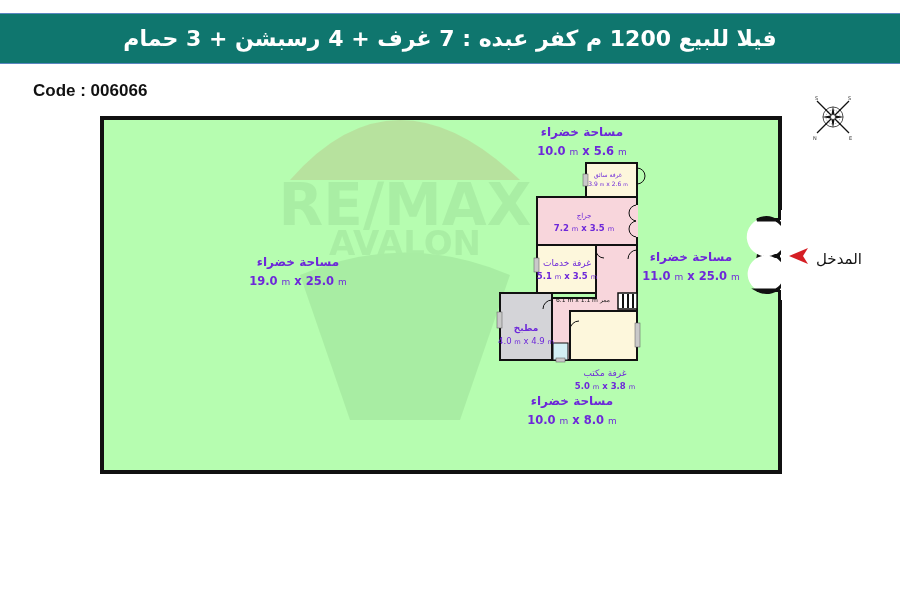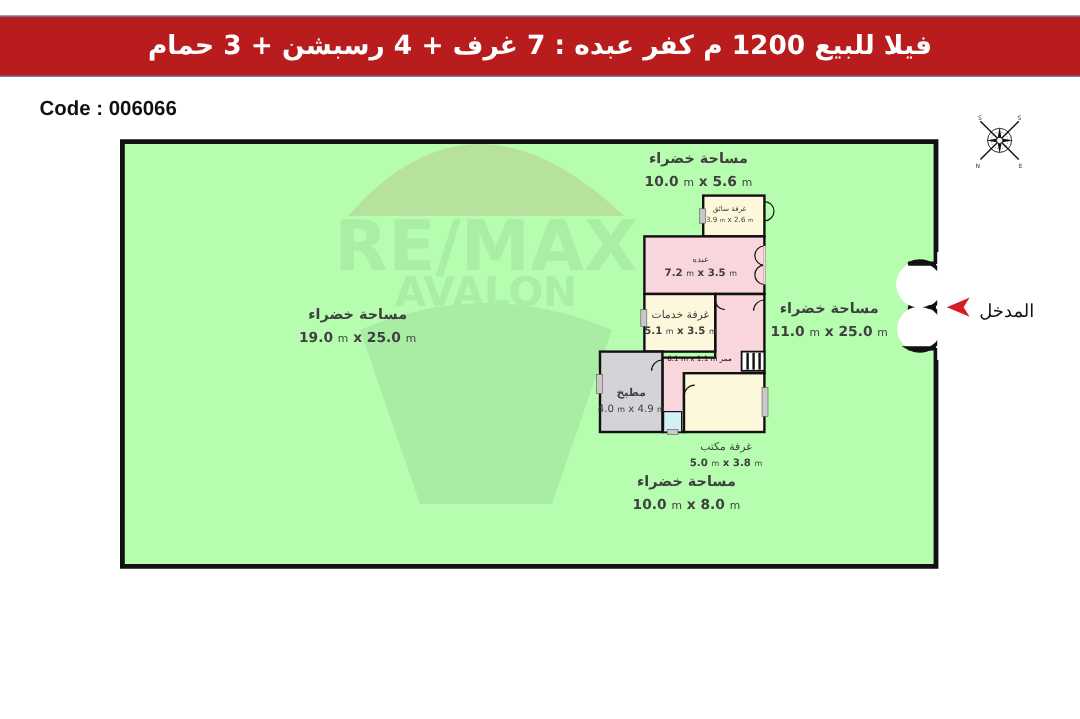--- a/index.html
+++ b/index.html
@@ -1,41 +1,41 @@
 <!DOCTYPE html>
 <html><head>
   <meta charset="utf-8">
   <style>
     * { box-sizing: border-box; margin: 0; padding: 0; }
     html, body { width: 900px; height: 599px; background: #ffffff; overflow: hidden; }
     body { position: relative; font-family: "DejaVu Sans", sans-serif; color: #1a1a1a; }
 
     .banner {
       position: absolute; left: 0; top: 13px; width: 900px; height: 51px;
-      background: #b91c1c;
+      background: #0f766e;
       border-top: 1px solid #5b86c0; border-bottom: 1px solid #5b86c0;
       display: flex; align-items: center; justify-content: center;
     }
     .banner-title {
       color: #ffffff; font-size: 22px; font-weight: bold; direction: rtl;
       font-family: "DejaVu Sans", sans-serif; letter-spacing: 0;
     }
 
     .code-label {
       position: absolute; left: 33px; top: 81px;
       font-family: Liberation Sans, sans-serif; font-size: 17px; font-weight: bold; color: #111;
     }
 
     .compass { position: absolute; left: 808px; top: 92px; width: 50px; height: 50px; }
 
     .plot-svg { position: absolute; left: 0; top: 0; width: 900px; height: 599px; }
 
     .lbl {
       position: absolute; text-align: center; white-space: nowrap;
-      font-family: "DejaVu Sans", sans-serif; color: #404040;
+      font-family: "DejaVu Sans", sans-serif; color: #6d28d9;
       transform: translateX(-50%);
     }
     .lbl .ar { display: block; font-weight: bold; direction: rtl; }
     .lbl .dim { display: block; font-weight: bold; }
     .lbl .dim .u { font-weight: normal; font-size: 0.78em; }
 
     .lbl.big .ar { font-size: 12px; }
     .lbl.big .dim { font-size: 11.5px; margin-top: 5px; }
     .lbl.mid .ar { font-size: 9px; }
     .lbl.mid .dim { font-size: 8.5px; margin-top: 3px; }
@@ -147,21 +147,21 @@
   <span class="ar">مساحة خضراء</span>
   <span class="dim"><span>10.0</span> <span class="u">m</span> x <span>8.0</span> <span class="u">m</span></span>
 </div>
 
 <div class="lbl small" style="left:608px; top:171px;">
   <span class="ar">غرفة سائق</span>
   <span class="dim"><span>3.9</span> <span class="u">m</span> x <span>2.6</span> <span class="u">m</span></span>
 </div>
 
 <div class="lbl mid" style="left:584px; top:212px;">
-  <span class="ar" style="font-weight:normal; font-size:7px;">عبده</span>
+  <span class="ar" style="font-weight:normal; font-size:7px;">جراج</span>
   <span class="dim"><span>7.2</span> <span class="u">m</span> x <span>3.5</span> <span class="u">m</span></span>
 </div>
 
 <div class="lbl mid" style="left:567px; top:258px;">
   <span class="ar" style="font-weight:normal;">غرفة خدمات</span>
   <span class="dim"><span>5.1</span> <span class="u">m</span> x <span>3.5</span> <span class="u">m</span></span>
 </div>
 
 <div class="lbl mid" style="left:526px; top:323px;">
   <span class="ar" style="font-weight:bold;">مطبخ</span>

